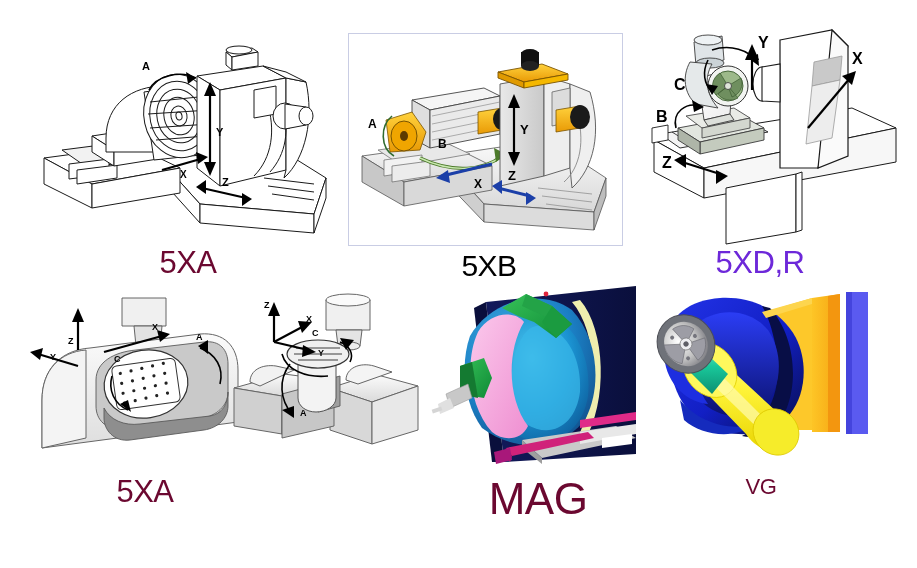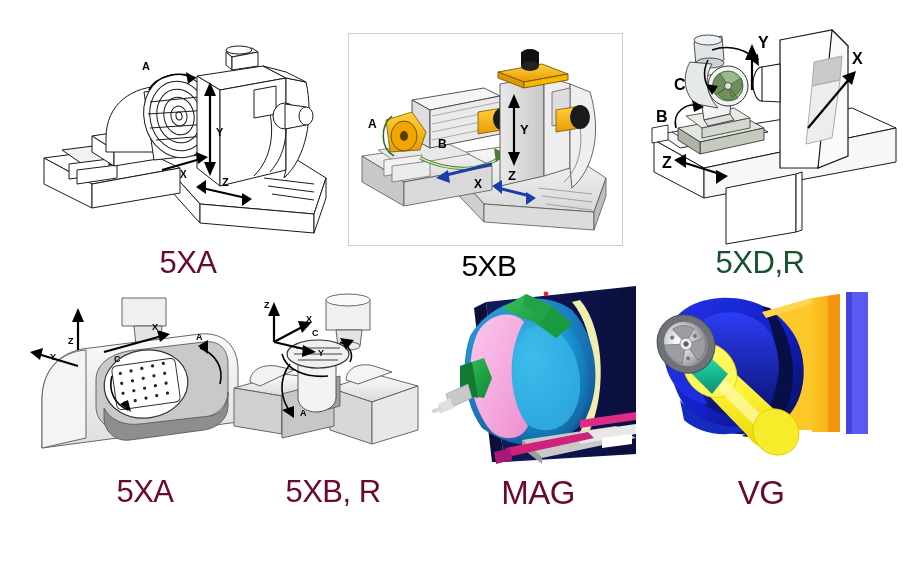--- a/index.html
+++ b/index.html
@@ -269,21 +269,21 @@
       <path class="arrw" d="M162,112 L204,62"></path>
       <polygon points="210,55 196,60 206,69" fill="#000"></polygon>
       <text class="axlbl" x="206" y="48" font-size="16">X</text>
 
       <path class="arrw" d="M36,146 L74,158"></path>
       <polygon points="28,144 40,138 40,152" fill="#000"></polygon>
       <polygon points="82,160 70,154 70,168" fill="#000"></polygon>
       <text class="axlbl" x="16" y="152" font-size="16">Z</text>
     </svg>
   </div>
-  <div class="caption" style="left:680px; top:245px; width:160px; font-size:31px; color:#14532d;">5XD,R</div>
+  <div class="caption" style="left:680px; top:245px; width:160px; font-size:31px; color:#6d28d9;">5XD,R</div>
 
   <div class="cell" style="left:18px; top:288px; width:230px; height:180px;">
     <svg class="fig" width="230" height="180" viewBox="0 0 230 180">
       <defs>
         <linearGradient id="bGrey" x1="0" y1="0" x2="0" y2="1">
           <stop offset="0%" stop-color="#fbfbfb"></stop>
             <stop offset="100%" stop-color="#dedede"></stop>
         </linearGradient>
       </defs>
 
@@ -392,21 +392,20 @@
       <polygon points="52,14 46,28 58,28" fill="#000"></polygon>
       <text class="axlbl" x="42" y="20" font-size="9">Z</text>
       <path class="arrw" d="M52,54 L82,38"></path>
       <polygon points="90,34 76,33 80,45" fill="#000"></polygon>
       <text class="axlbl" x="84" y="34" font-size="9">X</text>
       <path class="arrw" d="M52,54 L86,62"></path>
       <polygon points="94,64 81,57 80,69" fill="#000"></polygon>
       <text class="axlbl" x="96" y="68" font-size="9">Y</text>
     </svg>
   </div>
-  <div class="caption" style="left:248px; top:474px; width:170px; font-size:31px; color:#6b0830;">5XB, R</div>
 
   <div class="cell" style="left:430px; top:286px; width:206px; height:180px;">
     <svg class="fig" width="206" height="180" viewBox="0 0 206 180">
       <defs>
         <linearGradient id="magNavy" x1="0" y1="0" x2="1" y2="0">
           <stop offset="0%" stop-color="#121a5c"></stop>
             <stop offset="100%" stop-color="#0a0f3c"></stop>
         </linearGradient>
         <radialGradient id="cyanBall" cx="40%" cy="35%" r="75%">
           <stop offset="0%" stop-color="#4fc8ef"></stop>
@@ -458,21 +457,21 @@
       <polygon fill="#ffffff" points="172,152 202,148 202,158 172,162"></polygon>
 
       <polygon fill="#d0227a" points="76,162 158,146 164,152 82,170"></polygon>
       <polygon fill="#b01a66" points="76,162 82,170 80,176 74,168"></polygon>
       <polygon fill="#e02a88" points="150,134 206,126 206,134 150,142"></polygon>
       <polygon fill="#a8187a" points="64,166 80,162 82,174 66,178"></polygon>
 
       <circle cx="116" cy="8" r="2.4" fill="#e0243c"></circle>
     </svg>
   </div>
-  <div class="caption" style="left:458px; top:474px; width:160px; font-size:33px; color:#6b0830;">MAG</div>
+  <div class="caption" style="left:458px; top:474px; width:160px; font-size:44px; color:#6b0830;">MAG</div>
 
   <div class="cell" style="left:650px; top:282px; width:235px; height:185px;">
     <svg class="fig" width="235" height="185" viewBox="0 0 235 185">
       <defs>
         <linearGradient id="vgOrange" x1="0" y1="0" x2="1" y2="0">
           <stop offset="0%" stop-color="#fdc526"></stop>
             <stop offset="100%" stop-color="#f6a412"></stop>
         </linearGradient>
         <linearGradient id="vgBlue" x1="0" y1="0" x2="1" y2="1">
           <stop offset="0%" stop-color="#2233e8"></stop>
@@ -531,15 +530,15 @@
         <circle cx="36" cy="62" r="6" fill="#ededf0" stroke="#777" stroke-width="0.7"></circle>
         <circle cx="36" cy="62" r="2.6" fill="#5e5e66"></circle>
         <circle cx="30" cy="48" r="2" fill="#74747c"></circle>
         <circle cx="48" cy="62" r="2" fill="#74747c"></circle>
         <circle cx="28" cy="74" r="2" fill="#74747c"></circle>
       </g>
 
       <polygon fill="#fdd54e" points="112,30 162,16 162,22 116,36"></polygon>
     </svg>
   </div>
-  <div class="caption" style="left:696px; top:474px; width:130px; font-size:33px; color:#6b0830;">VG</div>
+  <div class="caption" style="left:696px; top:474px; width:130px; font-size:22px; color:#6b0830;">VG</div>
 
 </div>
 
 </body></html>

